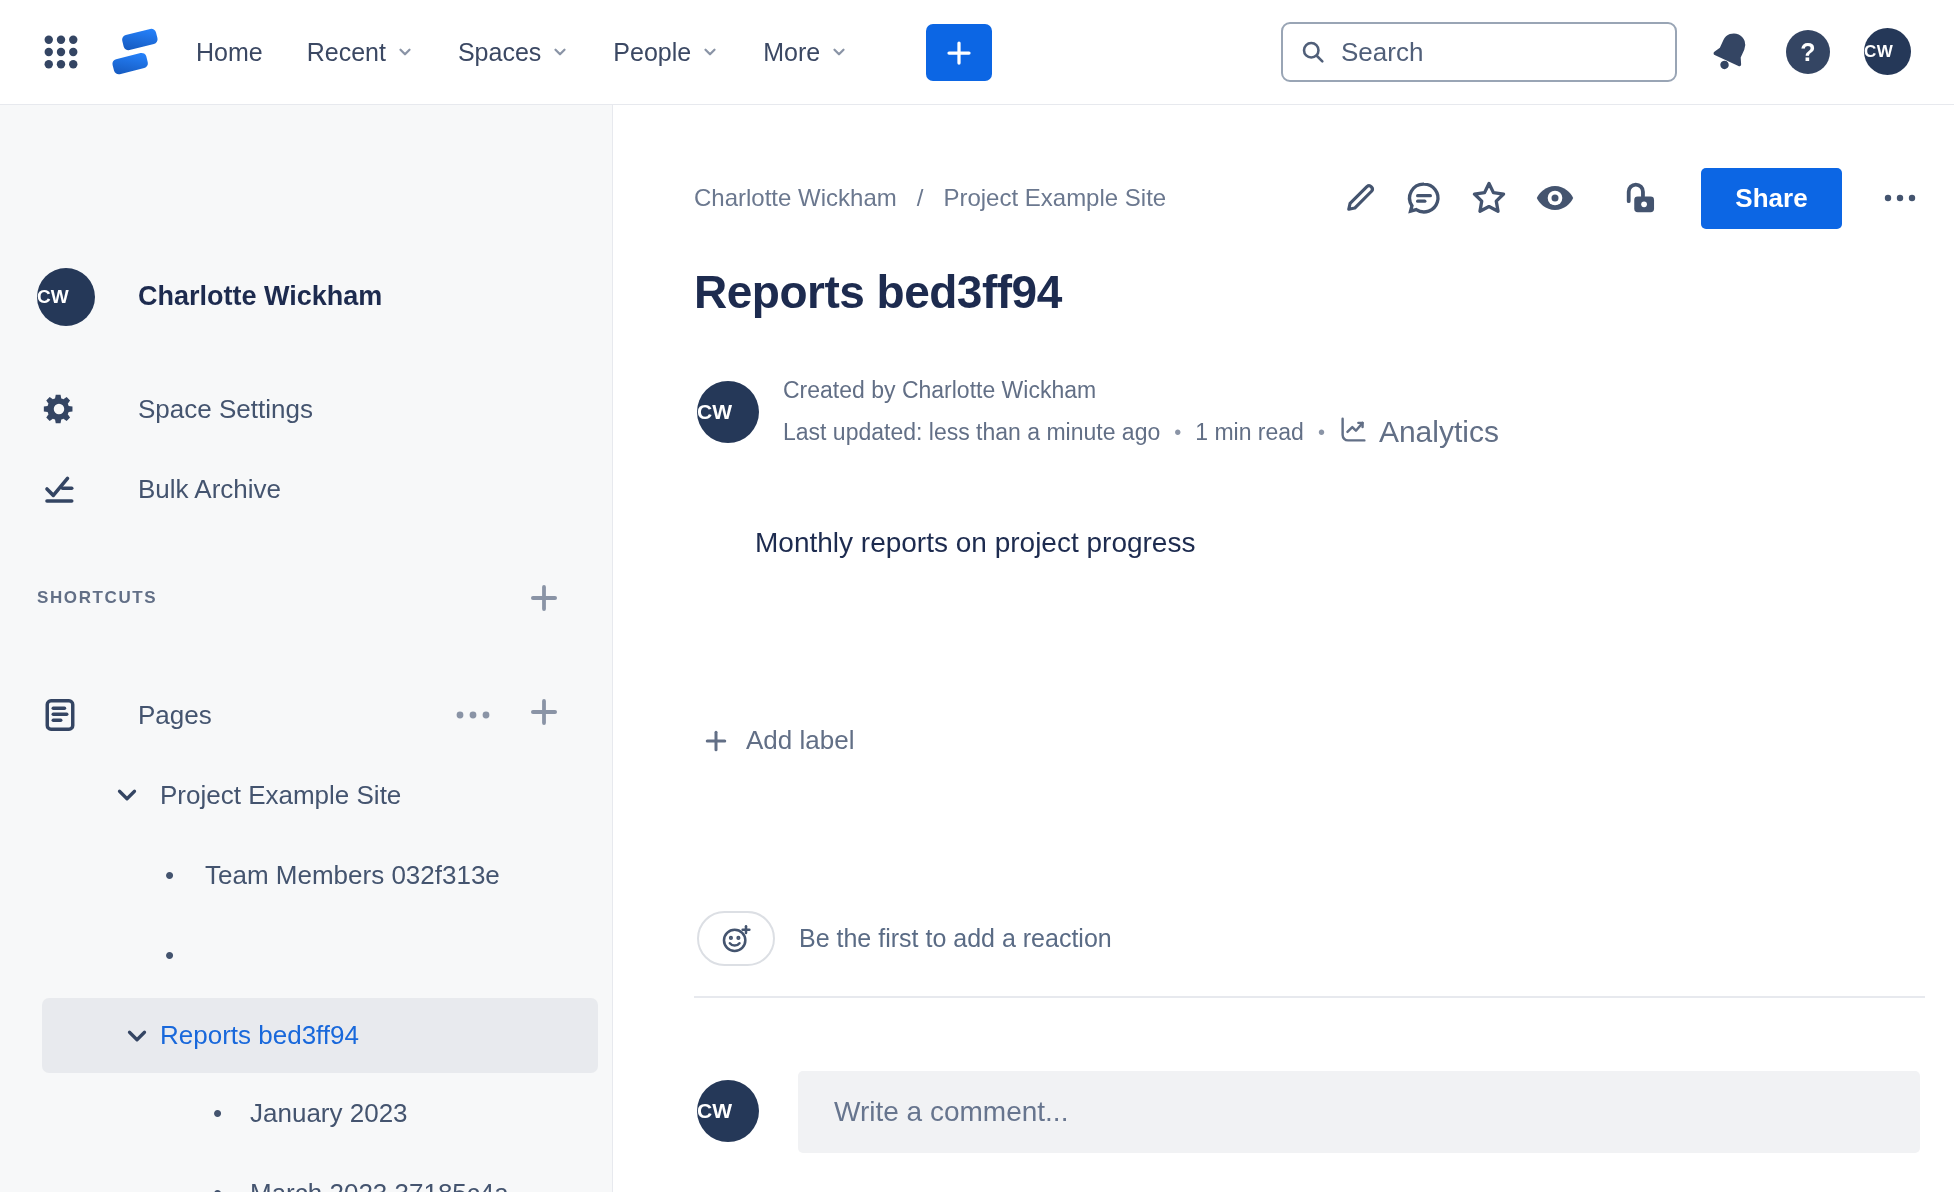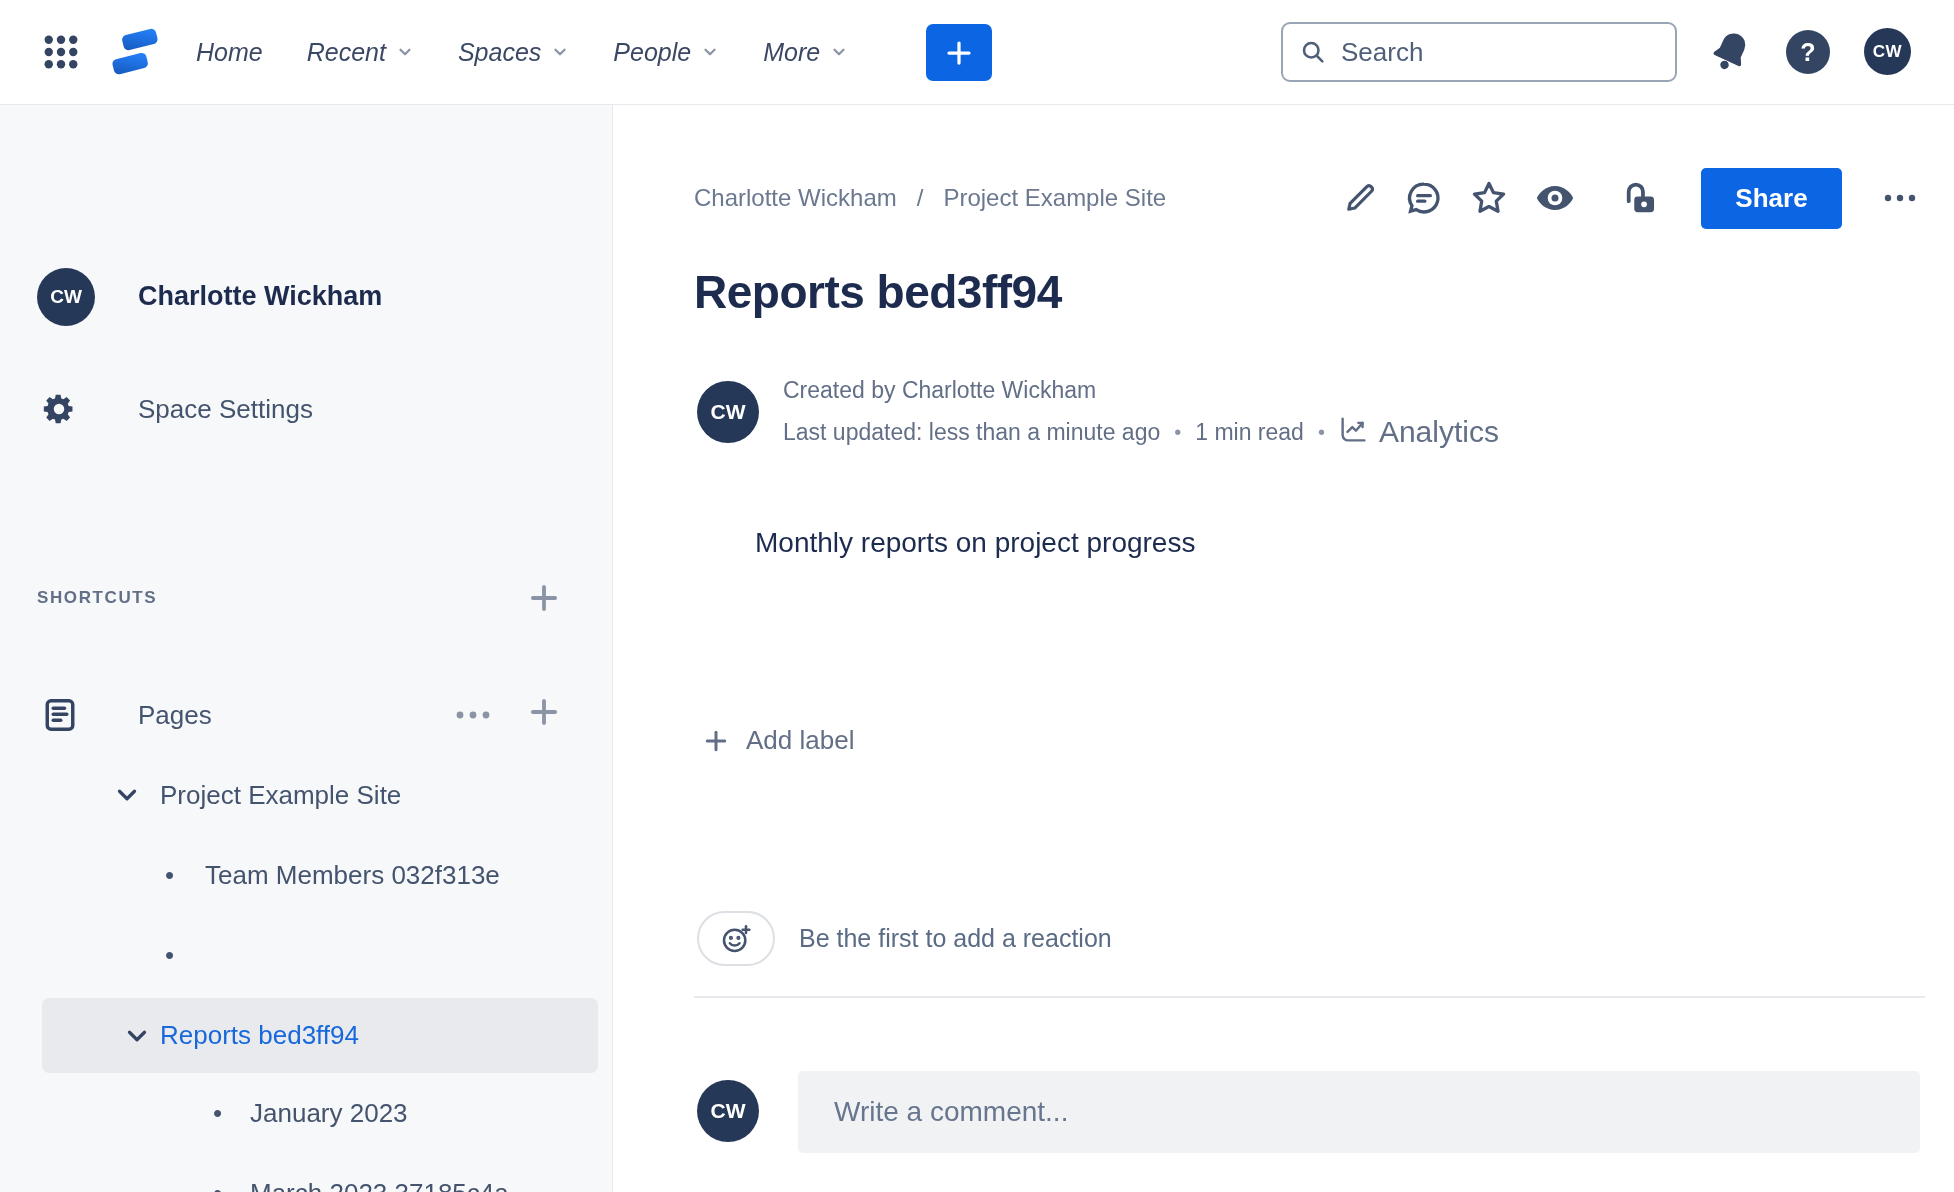--- a/index.html
+++ b/index.html
@@ -15,21 +15,21 @@
   .topnav {
     position:absolute; left:0; top:0; width:1954px; height:105px;
     background:#fff; border-bottom:1px solid #E7E9EE;
     display:flex; align-items:center; z-index:5;
   }
   .grid-btn { margin-left:40px; color:#344563; }
   .logo-btn { margin-left:24px; }
   .mainnav { display:flex; align-items:center; gap:44px; margin-left:32px; }
   .navitem {
     display:flex; align-items:center; gap:10px;
-    font-size:25px; font-weight:500; color:#3B4863;font-style:italic;
+    font-size:25px; font-weight:500; color:#3B4863;
   }
   .navitem .chev { color:#8A94A6; }
   .create-btn {
     position:absolute; left:926px; top:24px; width:66px; height:57px;
     background:#0C66E4; border-radius:7px;
     display:flex; align-items:center; justify-content:center; color:#fff;
   }
   .searchbox {
     position:absolute; left:1281px; top:22px; width:396px; height:60px;
     border:2px solid #99A5B5; border-radius:9px; background:#fff;
@@ -42,21 +42,21 @@
   .searchbox input::placeholder { color:#505F79; opacity:1; }
   .bell-btn { position:absolute; left:1708px; top:28px; color:#344563; }
   .help-btn {
     position:absolute; left:1786px; top:30px; width:44px; height:44px;
     background:#344563; border-radius:50%;
     color:#fff; font-size:25px; font-weight:700;
     display:flex; align-items:center; justify-content:center;
   }
   .avatar {
     background:#253858; color:#fff; border-radius:50%;
-    display:flex; align-items:center; justify-content:center; font-weight:700;
+    display:flex; align-items:center; justify-content:flex-start; font-weight:700;
   }
   .nav-avatar { position:absolute; left:1864px; top:28px; width:47px; height:47px; font-size:17px; letter-spacing:.5px; }
 
   
   .sidebar {
     position:absolute; left:0; top:105px; width:613px; bottom:0;
     background:#F7F8F9; border-right:1px solid #E7E9EE;
   }
   .sb-avatar { position:absolute; left:37px; top:163px; width:58px; height:58px; font-size:19px; }
   .sb-username { position:absolute; left:138px; top:176px; font-size:27px; font-weight:700; color:#1D2B4F; }
@@ -247,20 +247,30 @@
 
   <button class="sb-row row-settings">
     <span class="sb-icon">
       <svg width="34" height="34" viewBox="0 0 24 24" fill="currentColor" fill-rule="evenodd">
         <path d="M12 8.3a3.7 3.7 0 1 0 0 7.4 3.7 3.7 0 0 0 0-7.4zm9.5 5.4v-3.4l-2.7-.5a7 7 0 0 0-.6-1.5l1.6-2.3-2.4-2.4-2.3 1.6c-.5-.3-1-.5-1.5-.6L13.1 2h-3.4l-.5 2.6c-.5.1-1 .3-1.5.6L5.4 3.6 3 6l1.6 2.3c-.3.5-.5 1-.6 1.5l-2.7.5v3.4l2.7.5c.1.5.3 1 .6 1.5L3 18l2.4 2.4 2.3-1.6c.5.3 1 .5 1.5.6l.5 2.6h3.4l.5-2.6c.5-.1 1-.3 1.5-.6l2.3 1.6 2.4-2.4-1.6-2.3c.3-.5.5-1 .6-1.5l2.7-.5z"></path>
       </svg>
     </span>
     <span class="sb-label">Space Settings</span>
   </button>
 
+  <button class="sb-row row-bulk">
+    <span class="sb-icon">
+      <svg width="34" height="34" viewBox="0 0 24 24" fill="none" stroke="currentColor" stroke-width="2.5" stroke-linecap="round" stroke-linejoin="round">
+        <polyline points="3.5 12 8 16.5 18 4.5"></polyline>
+        <line x1="14.5" y1="11.5" x2="21" y2="11.5"></line>
+        <line x1="3.5" y1="20.5" x2="21" y2="20.5"></line>
+      </svg>
+    </span>
+    <span class="sb-label">Bulk Archive</span>
+  </button>
 
   <div class="sb-shortcuts">SHORTCUTS</div>
   <button class="shortcut-add">
     <svg width="38" height="38" viewBox="0 0 24 24" fill="none" stroke="currentColor" stroke-width="2.4" stroke-linecap="round">
         <line x1="12" y1="5" x2="12" y2="19"></line>
         <line x1="5" y1="12" x2="19" y2="12"></line>
       </svg>
   </button>
 
   <button class="sb-row row-pages">

